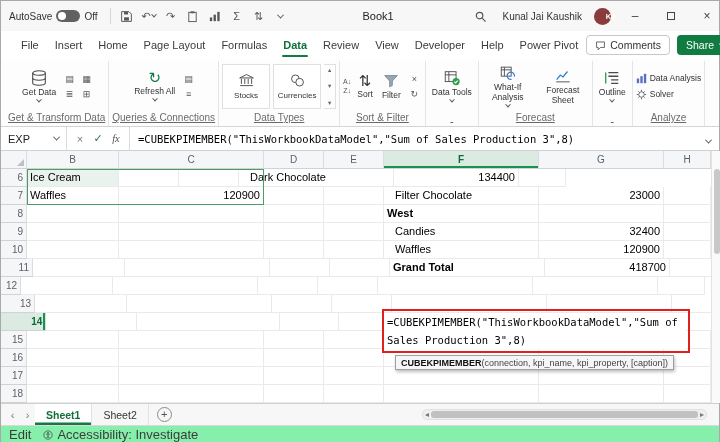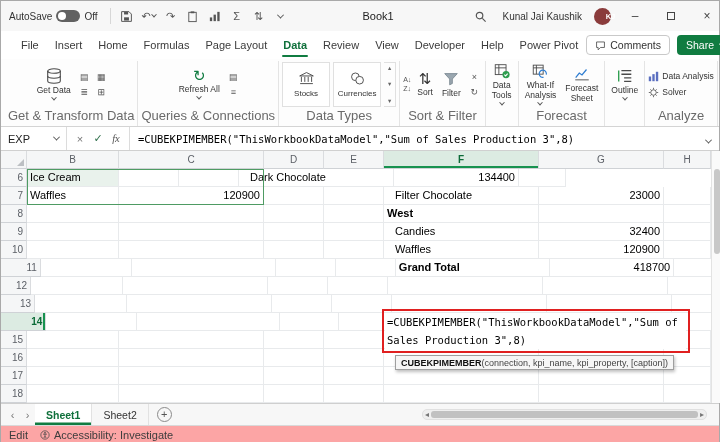--- a/index.html
+++ b/index.html
@@ -33,21 +33,21 @@
   .tab.active::after { content:""; position:absolute; left:7px; right:7px; bottom:2px; height:2.5px; background:#107C41; border-radius:2px; }
   .tabrow-right { margin-left:auto; display:flex; align-items:center; gap:7px; }
   .comments-btn { border:1px solid #c9c9c9; border-radius:4px; height:20px; padding:0 8px; font-size:10.5px; display:flex; align-items:center; gap:4px; background:#fff; color:#333; }
   .comments-btn svg { width:11px; height:11px; }
   .share-btn { background:#107C41; color:#fff; border-radius:4px; height:20px; padding:0 9px; font-size:10.5px; display:flex; align-items:center; gap:6px; }
 
   
   .ribbon { height:68px; background:#fdfdfd; border-bottom:1px solid #d4d4d4; display:flex; align-items:stretch; padding:2px 2px 0 4px; overflow:hidden; }
   .rgroup { display:flex; flex-direction:column; align-items:center; padding:0 3px; border-right:1px solid #e4e4e4; }
   .rgroup-content { flex:1; display:flex; align-items:center; gap:3px; }
-  .rgroup-label { font-size:13px; color:#6a6a6a; padding:1px 0 3px; white-space:nowrap; }
+  .rgroup-label { font-size:10px; color:#6a6a6a; padding:1px 0 3px; white-space:nowrap;text-decoration:underline; }
   .bigbtn { display:flex; flex-direction:column; align-items:center; justify-content:center; font-size:8.5px; color:#333; padding:1px 3px; text-align:center; line-height:1.12; gap:1px; max-width:52px; }
   .bigbtn svg { width:18px; height:18px; }
   .bigbtn .glyph { font-size:15px; line-height:16px; }
   .green { color:#107C41; }
   .smcol { display:flex; flex-direction:column; gap:2px; }
   .smrow { display:flex; gap:2px; }
   .smicon { width:15px; height:13px; font-size:9px; display:flex; align-items:center; justify-content:center; color:#555; border-radius:2px; }
   .tile { width:48px; height:45px; border:1px solid #e0e0e0; background:#fff; display:flex; flex-direction:column; align-items:center; justify-content:center; font-size:8px; gap:2px; color:#333; }
   .tile svg { width:17px; height:17px; }
   .gstrip { display:flex; flex-direction:column; justify-content:space-between; height:45px; width:12px; border:1px solid #e0e0e0; border-left:none; font-size:6.5px; color:#666; align-items:center; padding:1px 0; }
@@ -93,21 +93,21 @@
   .sheetrow { height:22px; display:flex; align-items:center; background:#f7f7f7; border-top:1px solid #cfcfcf; padding-left:4px; position:relative; }
   .navarrow { width:15px; text-align:center; color:#777; font-size:11px; }
   .sheettab { padding:0 11px; font-size:10.5px; height:100%; display:flex; align-items:center; color:#333; border-right:1px solid #e2e2e2; position:relative; }
   .sheettab.active { background:#fff; font-weight:bold; color:#0f703b; box-shadow:inset 0 -2.5px 0 #107C41; }
   .addsheet { width:15px; height:15px; border-radius:50%; border:1px solid #8b8b8b; color:#555; font-size:11px; line-height:13px; text-align:center; margin-left:8px; }
   .hscroll { position:absolute; right:12px; top:5px; width:285px; height:11px; display:flex; align-items:center; background:#efefef; border:1px solid #e0e0e0; border-radius:5px; padding:0 2px; }
   .harr { font-size:8px; color:#777; line-height:1; }
   .hthumb { flex:1; height:7px; margin:0 2px; background:#c1c1c1; border-radius:3px; }
 
   
-  .statusbar { height:18px; background:#fca5a5; border-top:1px solid #d9d9d9; display:flex; align-items:center; font-size:11px; color:#3c3c3c; gap:12px; padding:0 8px; }
+  .statusbar { height:18px; background:#86efac; border-top:1px solid #d9d9d9; display:flex; align-items:center; font-size:13px; color:#3c3c3c; gap:12px; padding:0 8px; }
   .sacc { display:flex; align-items:center; gap:4px; }
   .sacc svg { width:10px; height:10px; }
 </style>
 </head>
 <body>
 
 <div class="app">
 
   <div class="titlebar">
     <div class="autosave">
@@ -169,22 +169,22 @@
           <span class="maxsq"></span>
         </span>
       <span class="winbtn">×</span>
     </div>
   </div>
 
   <div class="tabrow">
     <span class="tab">File</span>
     <span class="tab">Insert</span>
     <span class="tab">Home</span>
+    <span class="tab">Page Layout</span>
     <span class="tab">Formulas</span>
-    <span class="tab">Page Layout</span>
     <span class="tab active">Data</span>
     <span class="tab">Review</span>
     <span class="tab">View</span>
     <span class="tab">Developer</span>
     <span class="tab">Help</span>
     <span class="tab">Power Pivot</span>
     <div class="tabrow-right">
       <button class="comments-btn">
         <svg viewBox="0 0 14 14" fill="none" stroke="#444">
             <path d="M2 2.5h10v7H7l-3 3v-3H2z"></path>
@@ -435,31 +435,31 @@
         <div class="gh rh" style="width:26px">10</div>
         <div class="cell" style="width:92px"></div>
         <div class="cell" style="width:145px"></div>
         <div class="cell" style="width:60px"></div>
         <div class="cell" style="width:60px"></div>
         <div class="cell ind" style="width:155px">Waffles</div>
         <div class="cell num" style="width:125px">120900</div>
         <div class="cell" style="width:47px"></div>
       </div>
       <div class="grow">
-        <div class="gh rh" style="width:40px">11</div>
+        <div class="gh rh" style="width:32px">11</div>
         <div class="cell" style="width:92px"></div>
         <div class="cell" style="width:145px"></div>
         <div class="cell" style="width:60px"></div>
         <div class="cell" style="width:60px"></div>
         <div class="cell bold" style="width:155px">Grand Total</div>
         <div class="cell num" style="width:125px">418700</div>
         <div class="cell" style="width:47px"></div>
       </div>
       <div class="grow">
-        <div class="gh rh" style="width:30px">12</div>
+        <div class="gh rh" style="width:20px">12</div>
         <div class="cell" style="width:92px"></div>
         <div class="cell" style="width:145px"></div>
         <div class="cell" style="width:60px"></div>
         <div class="cell" style="width:60px"></div>
         <div class="cell" style="width:155px"></div>
         <div class="cell" style="width:125px"></div>
         <div class="cell" style="width:47px"></div>
       </div>
       <div class="grow">
         <div class="gh rh" style="width:34px">13</div>

